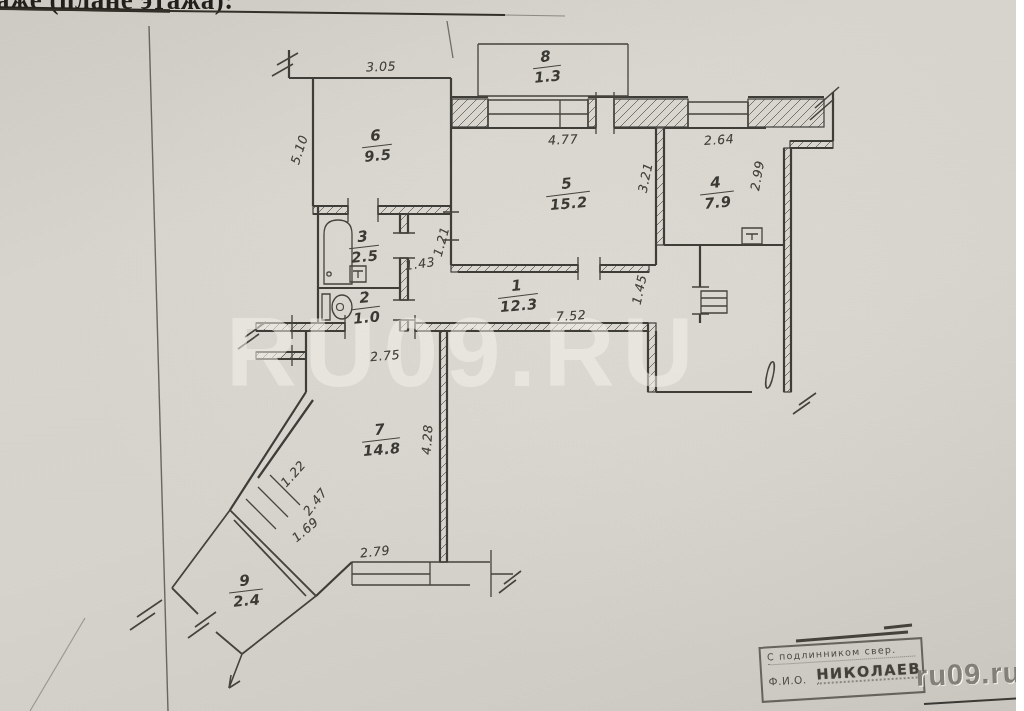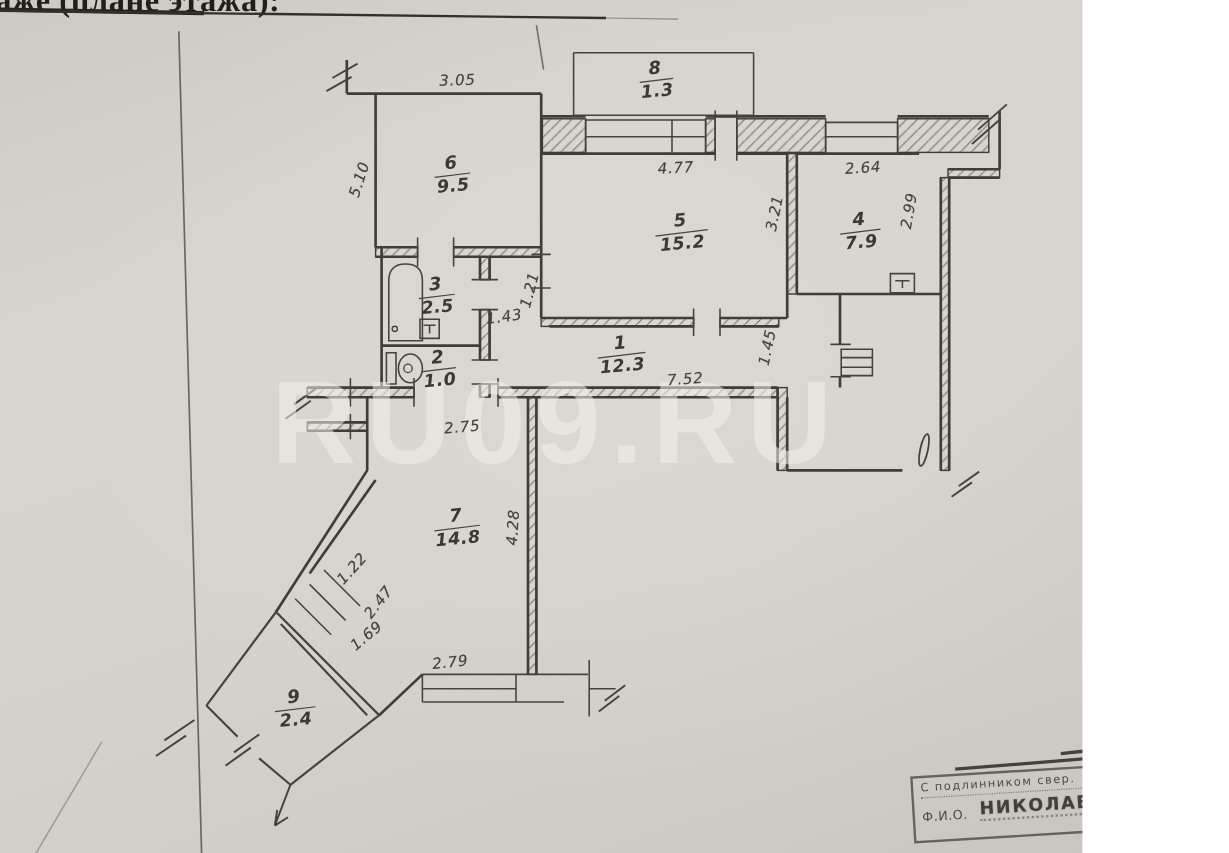--- a/index.html
+++ b/index.html
@@ -1,17 +1,17 @@
 <!DOCTYPE html>
 <html><head>
 <meta charset="utf-8">
 <style>
   html,body{margin:0;padding:0;}
   #page{
-    position:relative;width:902px;height:711px;overflow:hidden;
+    position:relative;width:1016px;height:711px;overflow:hidden;
     background:
       radial-gradient(ellipse at 58% 42%, rgba(224,221,215,.55) 0%, rgba(224,221,215,0) 62%),
       linear-gradient(162deg,#cdcac4 0%,#d7d4ce 28%,#d6d3cd 55%,#cfccc6 85%,#c9c6c0 100%);
     font-family:"DejaVu Sans",sans-serif;color:#3c3a34;
   }
   #header-title{
     position:absolute;left:-4px;top:-15px;height:30px;
     font-family:"Liberation Serif",serif;font-weight:700;font-size:27px;
     color:#221f1a;letter-spacing:.5px;white-space:nowrap;
   }

